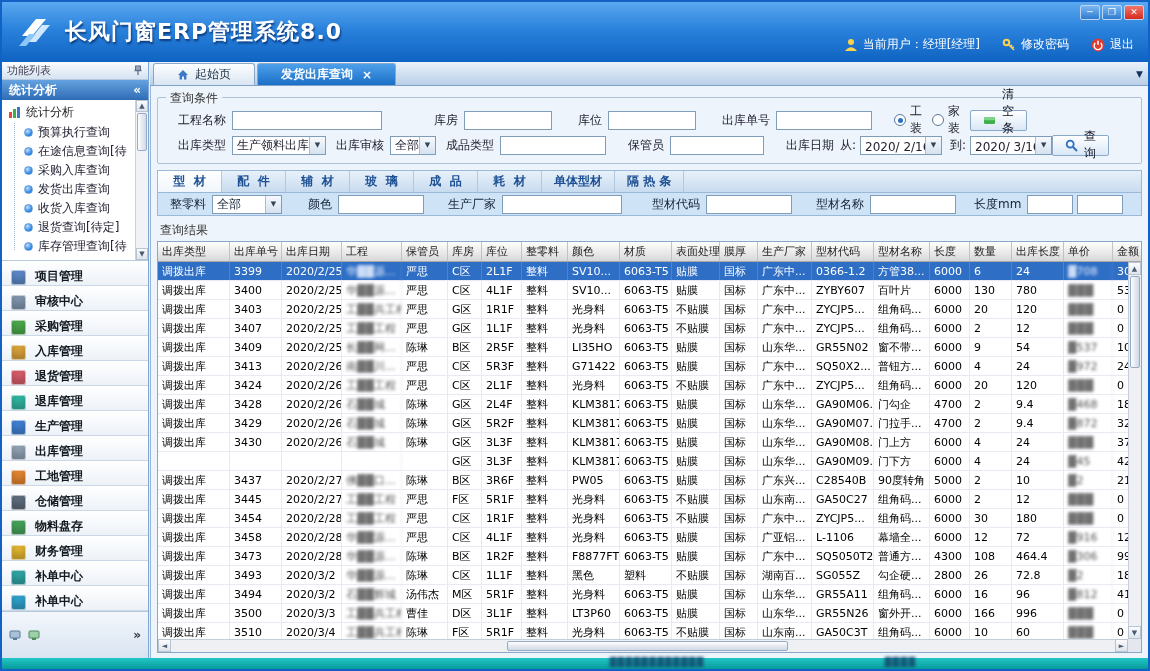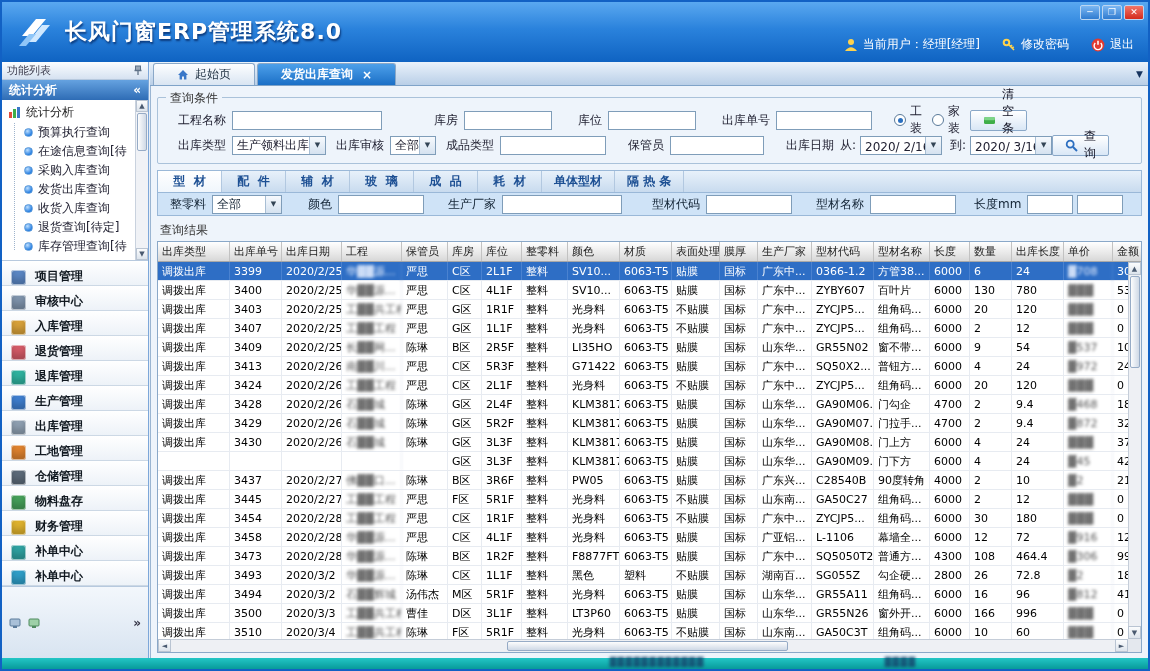--- a/index.html
+++ b/index.html
@@ -262,20 +262,24 @@
     <div class="menu">
       <div class="menu-item">
           <span class="menu-icon" style="background: rgb(91, 135, 197);"></span>
           <span>项目管理</span>
         </div>
         <div class="menu-item">
           <span class="menu-icon" style="background: rgb(127, 148, 173);"></span>
           <span>审核中心</span>
         </div>
         <div class="menu-item">
+          <span class="menu-icon" style="background: rgb(74, 166, 74);"></span>
+          <span>采购管理</span>
+        </div>
+        <div class="menu-item">
           <span class="menu-icon" style="background: rgb(217, 162, 58);"></span>
           <span>入库管理</span>
         </div>
         <div class="menu-item">
           <span class="menu-icon" style="background: rgb(213, 91, 104);"></span>
           <span>退货管理</span>
         </div>
         <div class="menu-item">
           <span class="menu-icon" style="background: rgb(47, 179, 160);"></span>
           <span>退库管理</span>
@@ -734,21 +738,21 @@
               <div class="cell" style="width: 34px;">B区</div>
               <div class="cell" style="width: 40px;">3R6F</div>
               <div class="cell" style="width: 46px;">整料</div>
               <div class="cell" style="width: 52px;">PW05</div>
               <div class="cell" style="width: 52px;">6063-T5</div>
               <div class="cell" style="width: 48px;">贴膜</div>
               <div class="cell" style="width: 38px;">国标</div>
               <div class="cell" style="width: 54px;">广东兴...</div>
               <div class="cell" style="width: 62px;">C28540B</div>
               <div class="cell" style="width: 56px;">90度转角</div>
-              <div class="cell" style="width: 40px;">4000</div>
+              <div class="cell" style="width: 40px;">5000</div>
               <div class="cell" style="width: 42px;">2</div>
               <div class="cell" style="width: 52px;">10</div>
               <div class="cell censored" style="width: 49px;">▓2</div>
               <div class="cell" style="width: 60px;">216</div>
             </div>
             <div class="grow">
               <div class="cell" style="width: 72px;">调拨出库</div>
               <div class="cell" style="width: 52px;">3445</div>
               <div class="cell" style="width: 60px;">2020/2/27</div>
               <div class="cell censored" style="width: 60px;">工▓▓工程</div>

